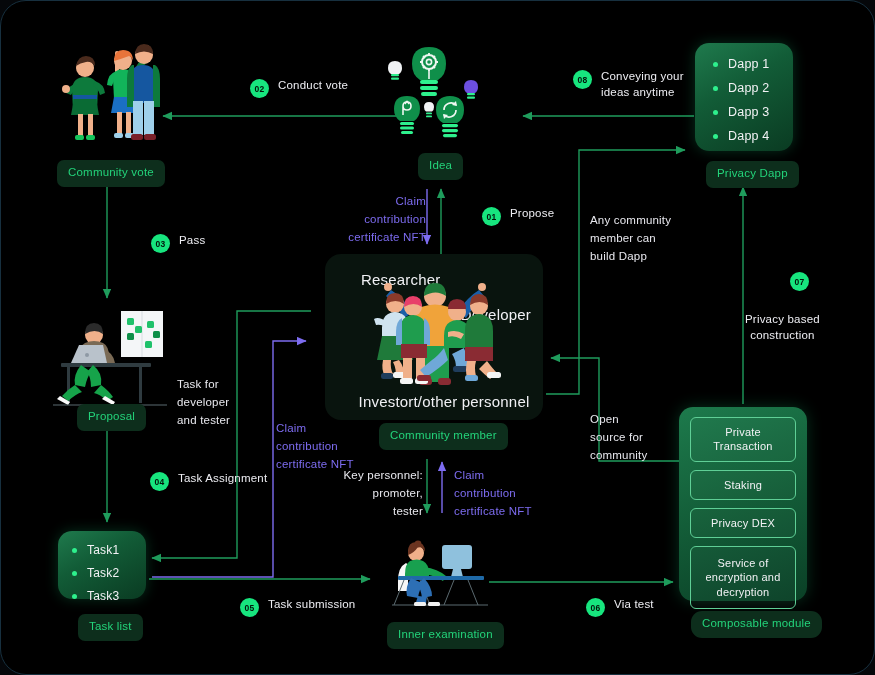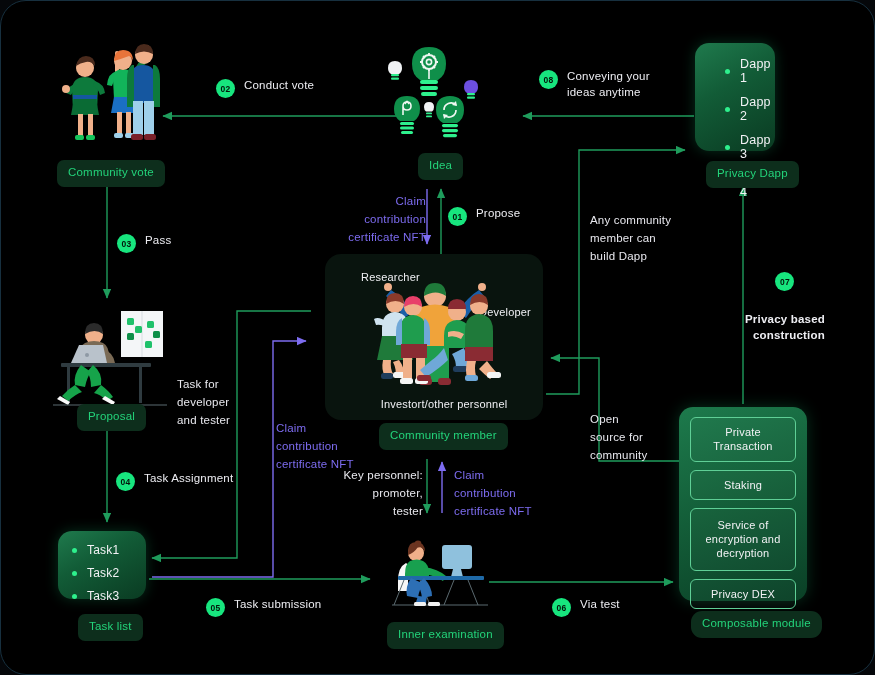--- a/index.html
+++ b/index.html
@@ -36,20 +36,21 @@
   .badge {
     width: 19px; height: 19px; flex: 0 0 19px;
     border-radius: 50%;
     background: #17e57e;
     color: #03150b;
     font-size: 8.5px;
     font-weight: bold;
     display: flex; align-items: center; justify-content: center;
     letter-spacing: .2px;
     margin-top: 1px;
+    margin-left: 34px;
   }
   .step-label {
     color: #ededf2;
     font-size: 11.5px;
     line-height: 1.35;
     white-space: pre-line;
     letter-spacing: .2px;
   }
 
   
@@ -79,37 +80,37 @@
     display: flex; align-items: center; gap: 10px;
     letter-spacing: .2px;
   }
   .card-list li::before {
     content: "";
     width: 5px; height: 5px; border-radius: 50%;
     background: #2ef08d;
     flex: 0 0 5px;
   }
 
-  #dapp-card { left: 694px; top: 42px; width: 80px; height: 108px; padding: 14px 0 0 30px; }
+  #dapp-card { left: 694px; top: 42px; width: 98px; height: 108px; padding: 14px 0 0 18px; }
   #dapp-card li { margin-bottom: 10px; }
   #task-card { left: 57px; top: 530px; width: 88px; height: 68px; padding: 12px 0 0 14px; }
   #task-card li { margin-bottom: 9px; font-size: 12px; }
 
   
   #center-card {
     position: absolute;
     left: 324px; top: 253px; width: 218px; height: 166px;
     background: #09140e;
     border-radius: 16px;
     overflow: hidden;
   }
   .role {
     position: absolute;
     color: #f0f0f4;
-    font-size: 11px;
+    font-size: 15px;
     letter-spacing: .2px;
     padding-left: 20px;
   }
 
   
   #composable {
     position: absolute;
     left: 678px; top: 406px; width: 128px; height: 194px;
     border-radius: 14px;
     background: linear-gradient(160deg, #1d7a4c 0%, #14603a 45%, #0b insurance 100%);
@@ -435,24 +436,24 @@
     <ul>
       <li>Task1</li>
       <li>Task2</li>
       <li>Task3</li>
     </ul>
   </div>
 
   <div id="composable">
     <div class="mod">Private Transaction</div>
     <div class="mod">Staking</div>
+    <div class="mod">Privacy DEX</div>
     <div class="mod tall" style="white-space:pre-line;">Service of
 encryption and
 decryption</div>
-    <div class="mod">Privacy DEX</div>
   </div>
 
   <div class="pill" style="left:56px;top:159px;">Community vote</div>
   <div class="pill" style="left:417px;top:152px;">Idea</div>
   <div class="pill" style="left:705px;top:160px;">Privacy Dapp</div>
   <div class="pill" style="left:76px;top:403px;">Proposal</div>
   <div class="pill" style="left:378px;top:422px;">Community member</div>
   <div class="pill" style="left:77px;top:613px;">Task list</div>
   <div class="pill" style="left:386px;top:621px;">Inner examination</div>
   <div class="pill" style="left:690px;top:610px;border-radius:11px;">Composable module</div>
@@ -476,21 +477,21 @@
   <div class="step" style="left:205px;top:596px;">
     <span class="badge">05</span>
     <span class="step-label">Task submission</span>
   </div>
   <div class="step" style="left:551px;top:596px;">
     <span class="badge">06</span>
     <span class="step-label">Via test</span>
   </div>
   <div class="step" style="left:744px;top:270px;flex-direction:column;align-items:center;gap:21px;">
     <span class="badge">07</span>
-    <span class="step-label" style="text-align:right;font-weight:bold;">Privacy based
+    <span class="step-label" style="text-align:center;">Privacy based
 construction</span>
   </div>
   <div class="step" style="left:538px;top:68px;">
     <span class="badge">08</span>
     <span class="step-label">Conveying your
 ideas anytime</span>
   </div>
 
   <div class="note purple right" style="left:345px;top:192px;width:80px;">Claim
 contribution

